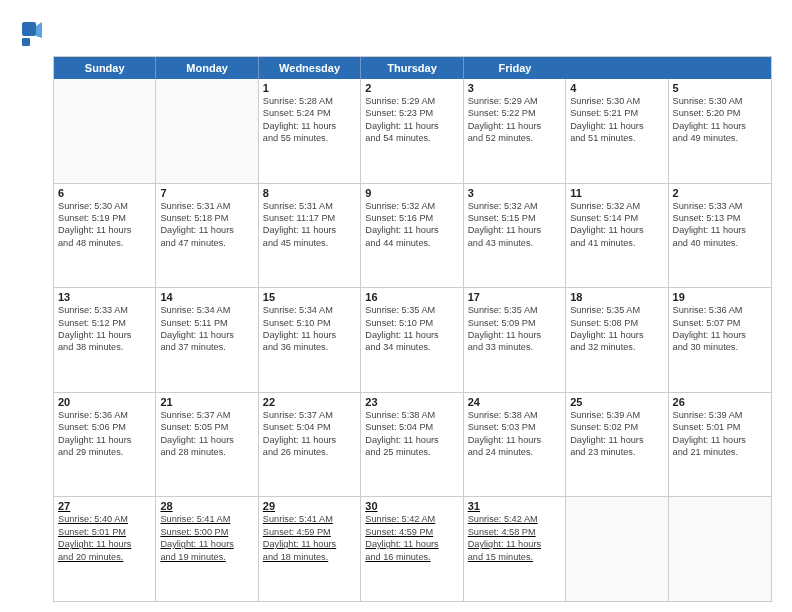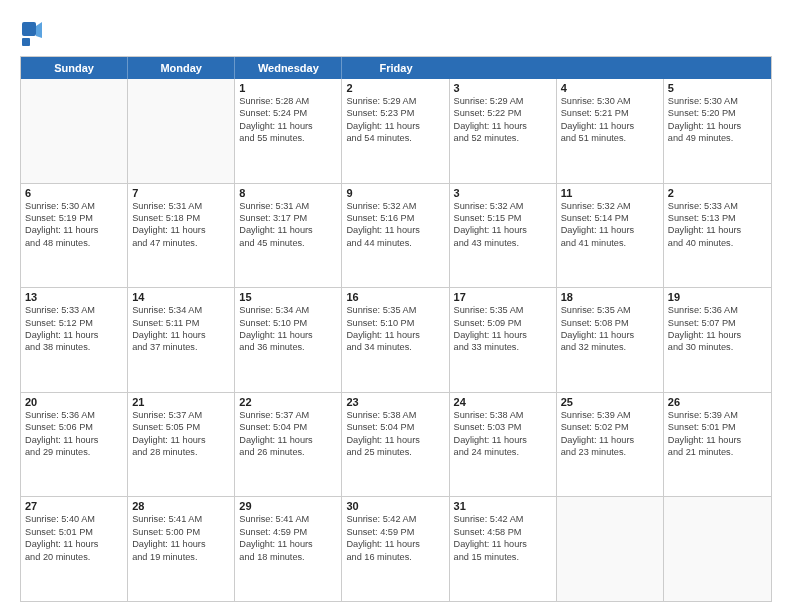--- a/index.html
+++ b/index.html
@@ -60,20 +60,21 @@
     .location {
       font-size: 14px;
       color: #555;
       margin-top: 2px;
     }
     .calendar {
       flex: 1;
       display: flex;
       flex-direction: column;
       border: 1px solid #ccc;
+      margin-left: 33px;
     }
     .cal-header {
       display: grid;
       grid-template-columns: repeat(7, 1fr);
       background: #2a6db5;
     }
     .cal-header-cell {
       color: #fff;
       font-size: 11px;
       font-weight: bold;
@@ -86,21 +87,21 @@
       flex: 1;
       display: flex;
       flex-direction: column;
     }
     .cal-row {
       display: grid;
       grid-template-columns: repeat(7, 1fr);
       flex: 1;
       border-bottom: 1px solid #ccc;
     }
-    .cal-row:last-child { border-bottom: none; }
+    .cal-row:last-child { border-bottom: none; text-decoration: underline; }
     .cal-cell {
       border-right: 1px solid #ccc;
       padding: 3px 4px;
       font-size: 9.5px;
       color: #333;
       vertical-align: top;
       background: #fff;
       min-height: 0;
     }
     .cal-cell:last-child { border-right: none; }
@@ -138,20 +139,21 @@
       <div class="month-title"></div>
       <div class="location"></div>
     </div>
   </div>
 
   <div class="calendar">
     <div class="cal-header">
     <div class="cal-header-cell">Sunday</div>
         <div class="cal-header-cell">Monday</div>
         <div class="cal-header-cell">Wednesday</div>
+        <div class="cal-header-cell">Thursday</div>
         <div class="cal-header-cell">Friday</div>
       </div>
     <div class="cal-body">
     <div class="cal-row">
           <div class="cal-cell empty"></div>
           <div class="cal-cell empty"></div>
           <div class="cal-cell">
             <div class="day-num">1</div>
             <span class="cell-line">Sunrise: 5:28 AM</span>
             <span class="cell-line">Sunset: 5:24 PM</span>
@@ -198,21 +200,21 @@
           <div class="cal-cell">
             <div class="day-num">7</div>
             <span class="cell-line">Sunrise: 5:31 AM</span>
             <span class="cell-line">Sunset: 5:18 PM</span>
             <span class="cell-line">Daylight: 11 hours</span>
             <span class="cell-line">and 47 minutes.</span>
           </div>
           <div class="cal-cell">
             <div class="day-num">8</div>
             <span class="cell-line">Sunrise: 5:31 AM</span>
-            <span class="cell-line">Sunset: 3:17 PM</span>
+            <span class="cell-line">Sunset: 11:17 PM</span>
             <span class="cell-line">Daylight: 11 hours</span>
             <span class="cell-line">and 45 minutes.</span>
           </div>
           <div class="cal-cell">
             <div class="day-num">9</div>
             <span class="cell-line">Sunrise: 5:32 AM</span>
             <span class="cell-line">Sunset: 5:16 PM</span>
             <span class="cell-line">Daylight: 11 hours</span>
             <span class="cell-line">and 44 minutes.</span>
           </div>

